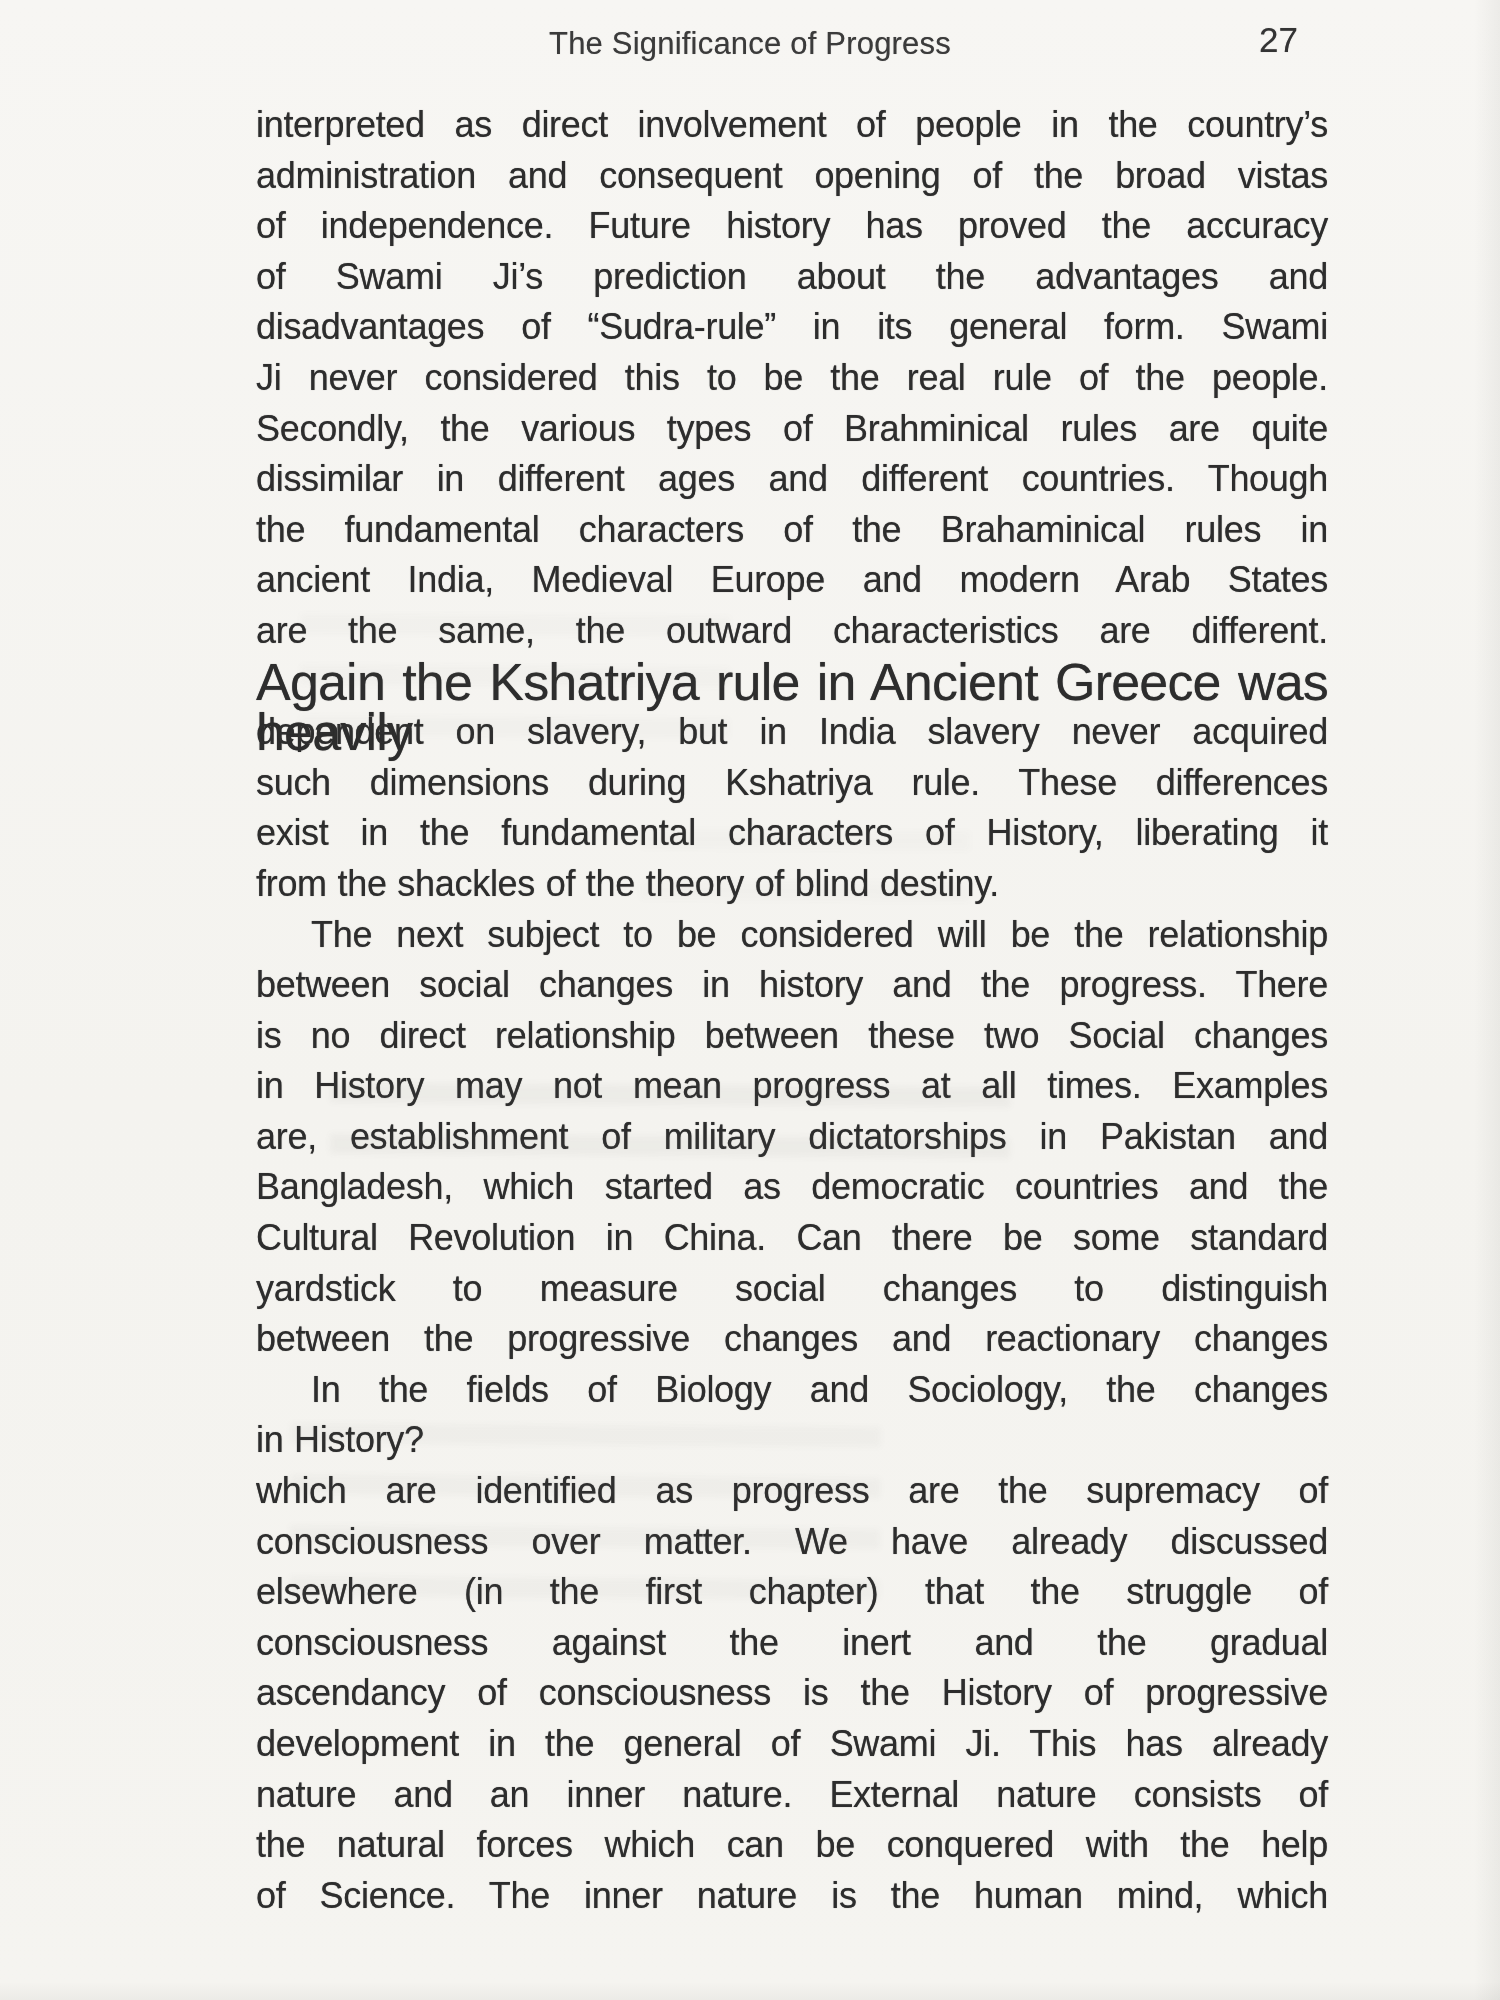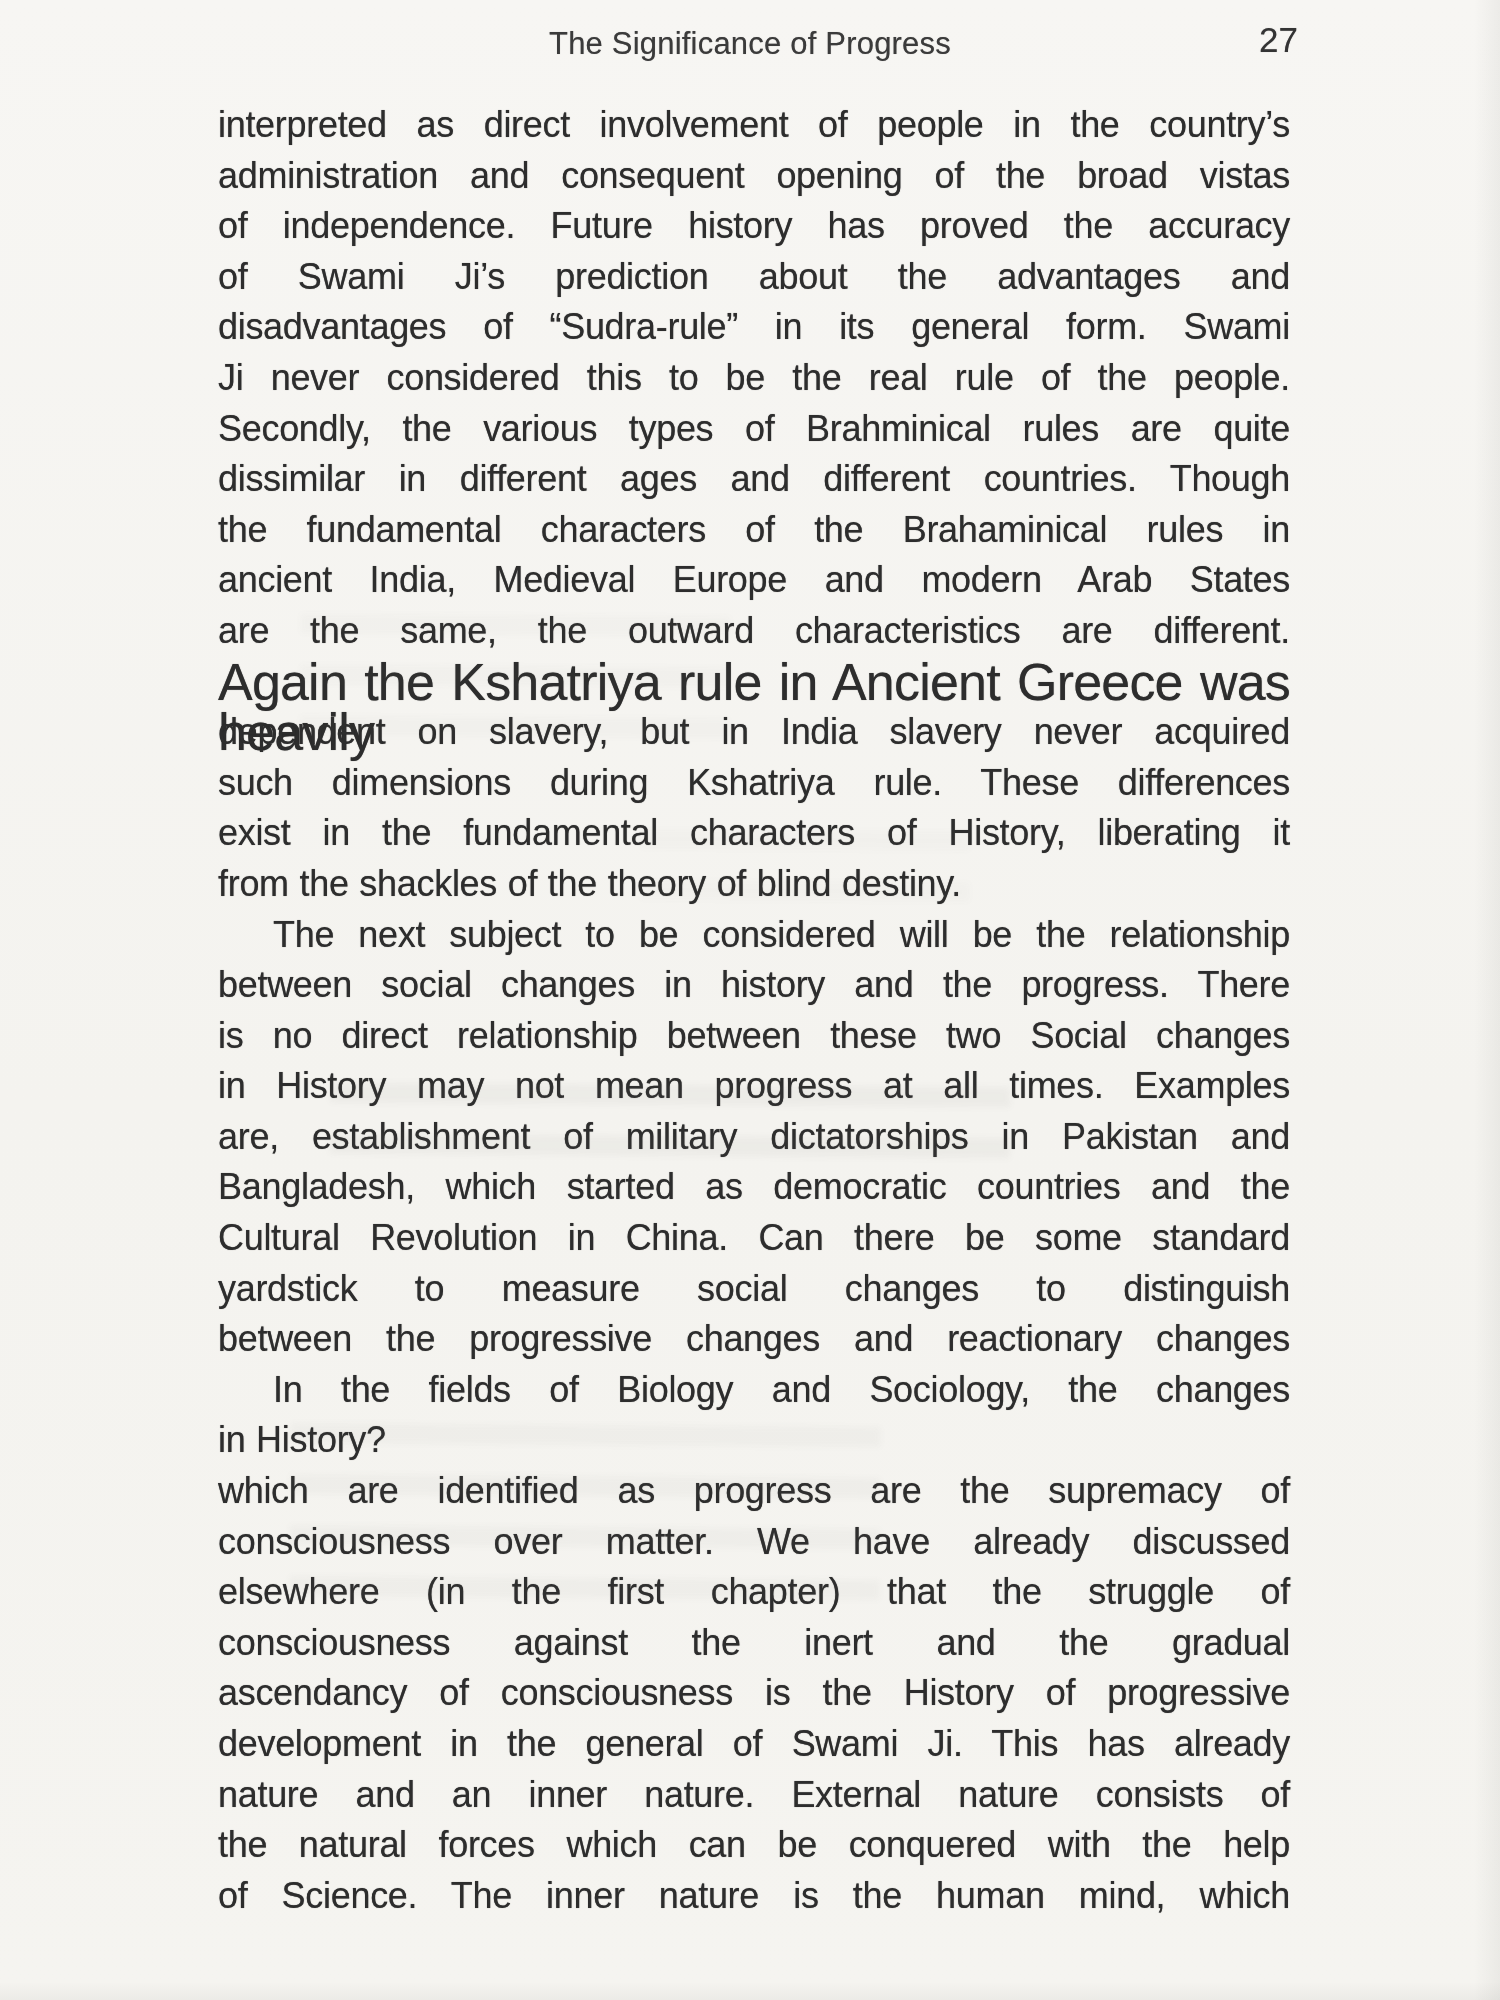--- a/index.html
+++ b/index.html
@@ -105,21 +105,21 @@
 </head>
 <body>
 
 <div class="page">
 
   <div class="running-header">
     <div class="header-title">The Significance of Progress</div>
     <div class="page-number">27</div>
   </div>
 
-  <div class="body-text" style="color: rgb(45, 45, 45);">
+  <div class="body-text" style="color: rgb(45, 45, 45); margin-left: 38px;">
 
     <div class="line">interpreted as direct involvement of people in the country’s</div>
     <div class="line">administration and consequent opening of the broad vistas</div>
     <div class="line">of independence. Future history has proved the accuracy</div>
     <div class="line">of Swami Ji’s prediction about the advantages and</div>
     <div class="line">disadvantages of “Sudra-rule” in its general form. Swami</div>
     <div class="line">Ji never considered this to be the real rule of the people.</div>
     <div class="line">Secondly, the various types of Brahminical rules are quite</div>
     <div class="line">dissimilar in different ages and different countries. Though</div>
     <div class="line">the fundamental characters of the Brahaminical rules in</div>

